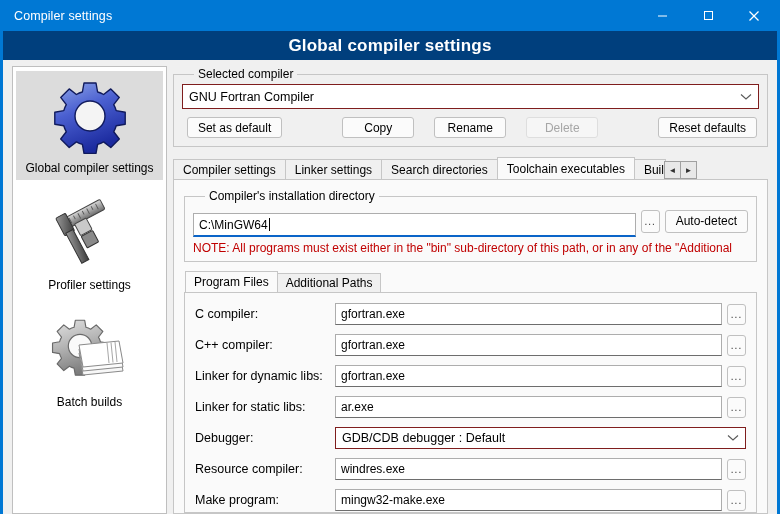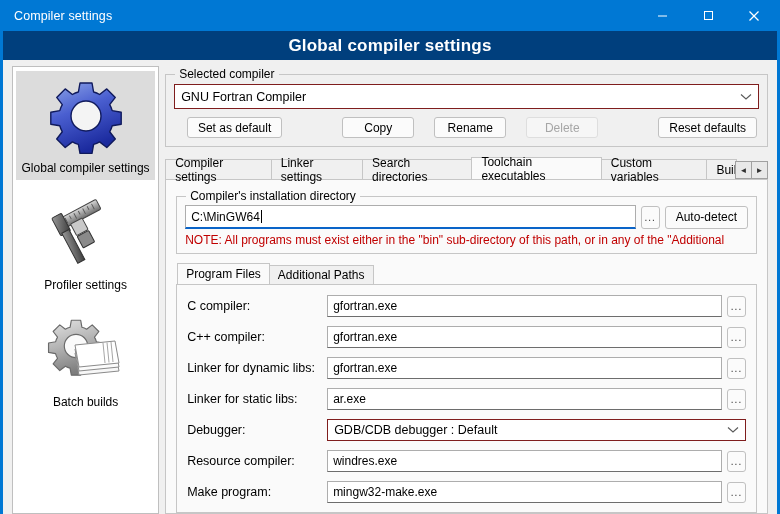--- a/index.html
+++ b/index.html
@@ -50,30 +50,30 @@
   .side-label{font-size:12px;margin-top:5px;text-align:center;line-height:1.1;}
   .side-icon{height:80px;display:flex;align-items:center;justify-content:center;}
   
   .pane{flex:1 1 auto;margin:6px 9px 0 6px;min-width:0;display:flex;flex-direction:column;}
   
   .group{
     position:relative;border:1px solid #c6c6c6;
     margin-top:9px;padding:11px 9px 9px 9px;background:transparent;
   }
   .group > .group-title{
-    position:absolute;top:-8px;left:9px;background:#f0f0f0;
+    position:absolute;top:-8px;left:20px;background:#f0f0f0;
     padding:0 4px;font-size:12px;color:#000;
   }
   
   .tbox{
     height:22px;border:1px solid #adadad;border-bottom-color:#6d6d6d;background:#fff;
     display:flex;align-items:center;padding:0 5px;box-sizing:border-box;
     font-size:12px;color:#000;
   }
-  .tbox.focused{border:1px solid #adadad;border-bottom:2px solid #0a64c8;}
+  .tbox.focused{border:1px solid #adadad;border-bottom:2px solid #0a64c8;margin-top:8px;}
   .caret{display:inline-block;width:1px;height:13px;background:#000;margin-left:1px;}
   .combo{
     height:25px;border:1px solid #7f1d1d;background:#fff;
     display:flex;align-items:center;justify-content:space-between;
     padding:0 6px 0 6px;box-sizing:border-box;font-size:12.5px;
   }
   .chev{color:#5a5a5a;}
   
   .btn{
     height:21px;min-width:62px;border:1px solid #c0c0c0;border-radius:3px;
@@ -261,21 +261,20 @@
           <div class="btn disabled" style="min-width:72px;margin-right:44px;">Delete</div>
           <div class="btn" style="min-width:92px;">Reset defaults</div>
         </div>
       </div>
 
       <div class="tabs" style="margin-top:10px;">
         <div class="tab">Compiler settings</div>
         <div class="tab">Linker settings</div>
         <div class="tab">Search directories</div>
         <div class="tab active">Toolchain executables</div>
-        <div class="tab">Custom variables</div>
         <div class="tab clipped" style="width:32px;padding-right:0;">Build</div>
         <div class="tabscroll">
           <div class="arrowbtn">◄</div>
           <div class="arrowbtn">►</div>
         </div>
       </div>
 
       <div class="tabpanel" style="padding:10px 10px 0 10px;display:flex;flex-direction:column;">
 
         <div class="group" style="margin-top:6px;padding:8px 8px 6px 8px;flex:0 0 auto;">

